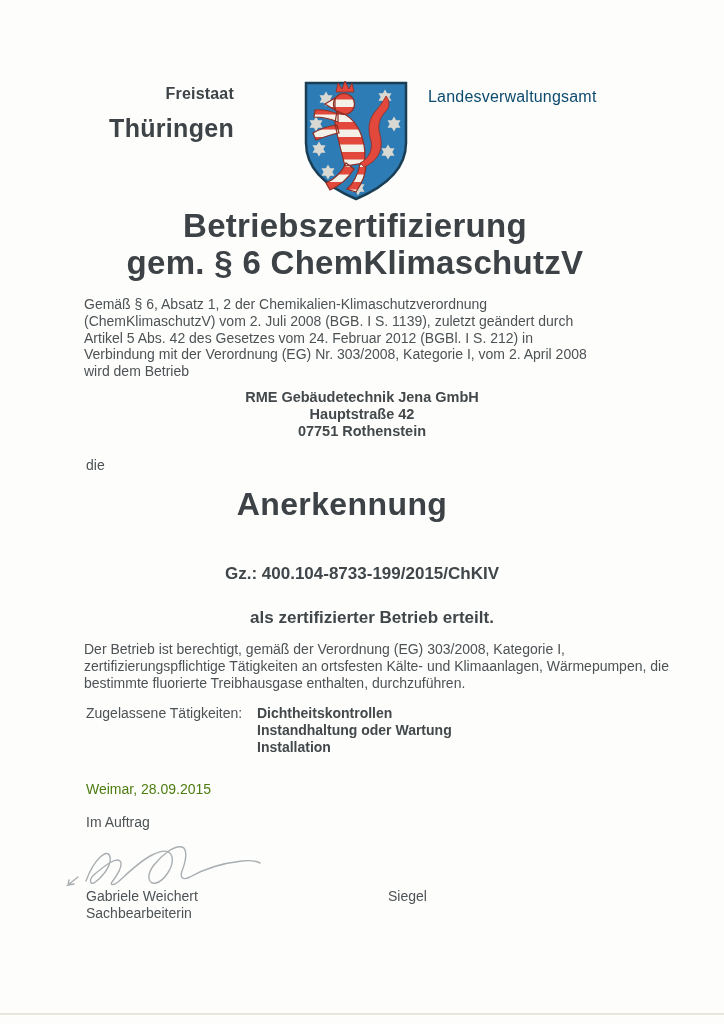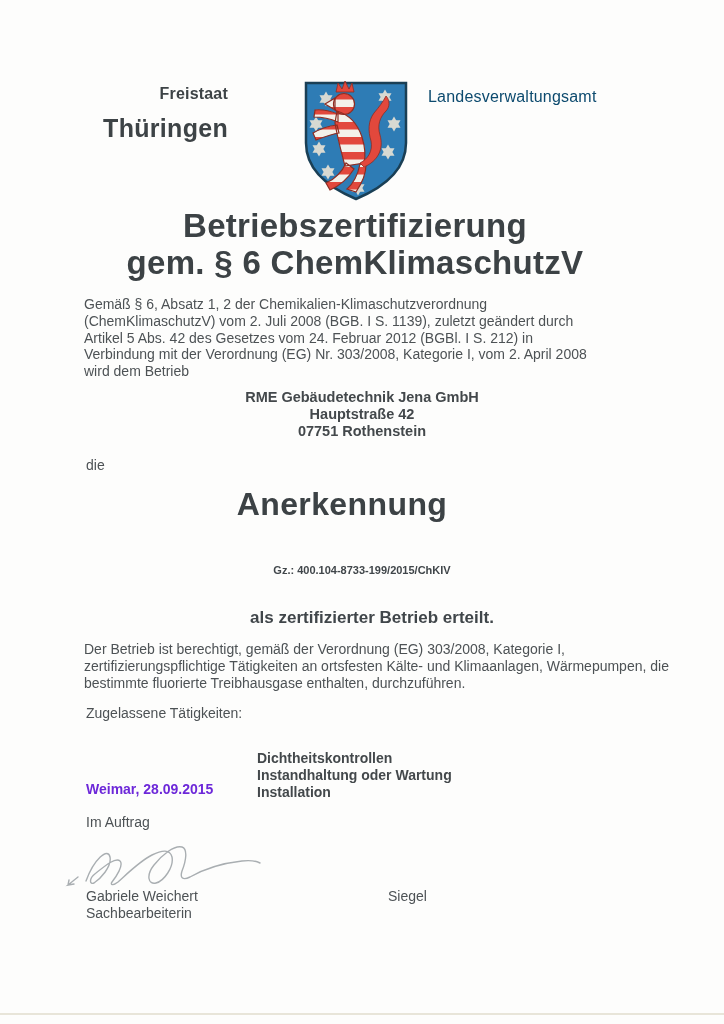--- a/index.html
+++ b/index.html
@@ -7,47 +7,47 @@
     position:relative;
     width:724px;height:1024px;
     background:#fdfdfc;
     overflow:hidden;
     font-family:"Liberation Sans", sans-serif;
     color:#4b5053;
   }
   .abs{position:absolute;}
 
   
-  .hdr-left{left:64px;top:85px;width:164px;text-align:right;color:#3d4346;}
+  .hdr-left{left:70px;top:85px;width:164px;text-align:right;color:#3d4346;}
   .hdr-left .small{font-size:16px;font-weight:bold;letter-spacing:.2px;}
   .hdr-left .big{font-size:25px;font-weight:bold;margin-top:11px;letter-spacing:.3px;}
   .coat{left:300px;top:79px;width:112px;height:124px;}
   .hdr-right{left:428px;top:88px;font-size:16px;font-weight:normal;color:#0c4a6e;letter-spacing:.2px;}
 
   
   .doc-title{left:0;top:207px;width:710px;text-align:center;
     font-size:33px;font-weight:bold;line-height:37px;color:#3c4245;letter-spacing:.3px;}
 
   
   .intro{left:84px;top:296px;width:508px;font-size:14px;line-height:16.8px;color:#4d5255;}
   .company{left:0;top:389px;width:724px;text-align:center;
     font-size:14.5px;font-weight:bold;line-height:17px;color:#43484b;}
   .die{left:86px;top:457px;font-size:14px;color:#4d5255;}
   .award{left:0;top:486px;width:684px;text-align:center;
     font-size:32px;font-weight:bold;color:#3c4245;letter-spacing:.4px;}
   .gz{left:0;top:564px;width:724px;text-align:center;
-    font-size:11px;font-weight:bold;color:#40464a;}
+    font-size:17px;font-weight:bold;color:#40464a;}
   .granted{left:10px;top:608px;width:724px;text-align:center;
     font-size:17px;font-weight:bold;color:#40464a;}
   .entitle{left:84px;top:641px;width:596px;font-size:14px;line-height:17px;color:#4d5255;}
 
   .act-label{left:86px;top:705px;font-size:14px;color:#4d5255;}
-  .act-list{left:257px;top:705px;font-size:14px;font-weight:bold;line-height:17.2px;color:#43484b;margin-top:45px;}
+  .act-list{left:257px;top:705px;font-size:14px;font-weight:bold;line-height:17.2px;color:#43484b;}
 
-  .place-date{left:86px;top:781px;font-size:14px;color:#6d28d9;font-weight:bold;}
+  .place-date{left:86px;top:781px;font-size:14px;color:#4d7c0f;}
   .on-behalf{left:86px;top:814px;font-size:14px;color:#4d5255;}
   .signature{left:64px;top:833px;width:200px;height:58px;}
   .signer{left:86px;top:888px;font-size:14px;line-height:16.5px;color:#4d5255;}
   .seal{left:388px;top:888px;font-size:14px;color:#4d5255;}
 
   .scan-line{left:0;top:1013px;width:724px;height:2px;background:#e8e5d9;}
 </style>
 </head>
 <body>
 

